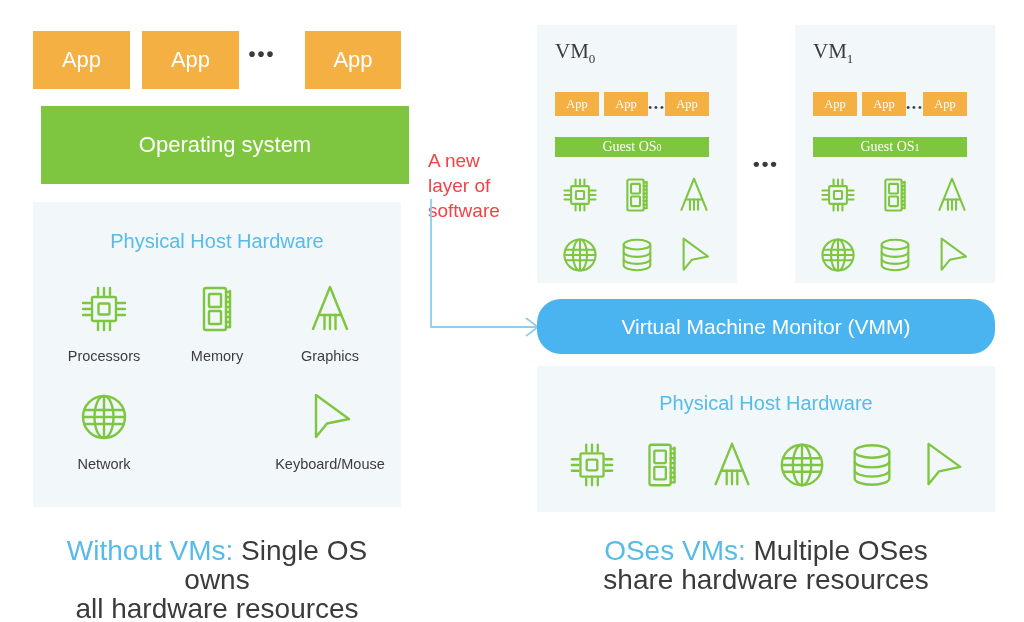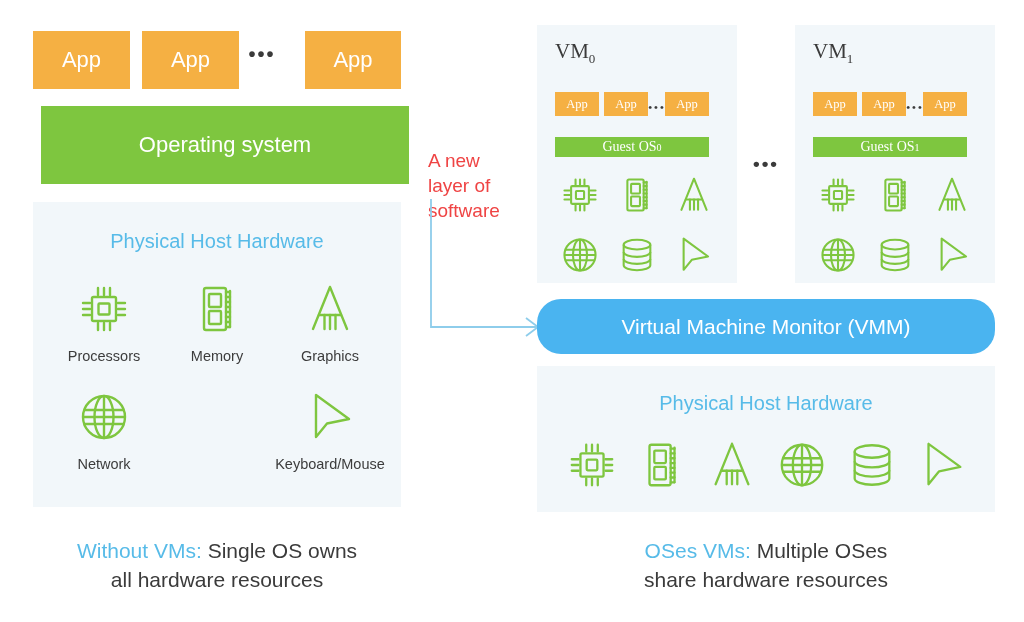--- a/index.html
+++ b/index.html
@@ -89,21 +89,21 @@
 
   #right-hw-panel { left: 537px; top: 366px; width: 458px; height: 146px; }
   #right-hw-title { position: absolute; left: 0; top: 26px; width: 458px;
                     text-align: center; color: #57bbe8; font-size: 20px; }
   #right-hw-icons { position: absolute; left: 20px; top: 68px; width: 418px;
                     height: 62px; }
   .rhw-cell { position: absolute; top: 0; width: 70px; height: 62px;
               display: flex; align-items: center; justify-content: center; }
 
   
-  .caption { position: absolute; text-align: center; font-size: 21px;
+  .caption { position: absolute; text-align: center; font-size: 28px;
              line-height: 29px; color: #3b3b3b; }
   .caption .hl { color: #57bbe8; }
   #left-caption  { left: 33px;  top: 536px; width: 368px; }
   #right-caption { left: 537px; top: 536px; width: 458px; }
 
   svg { display: block; overflow: visible; }
 </style>
 </head>
 <body>
 

